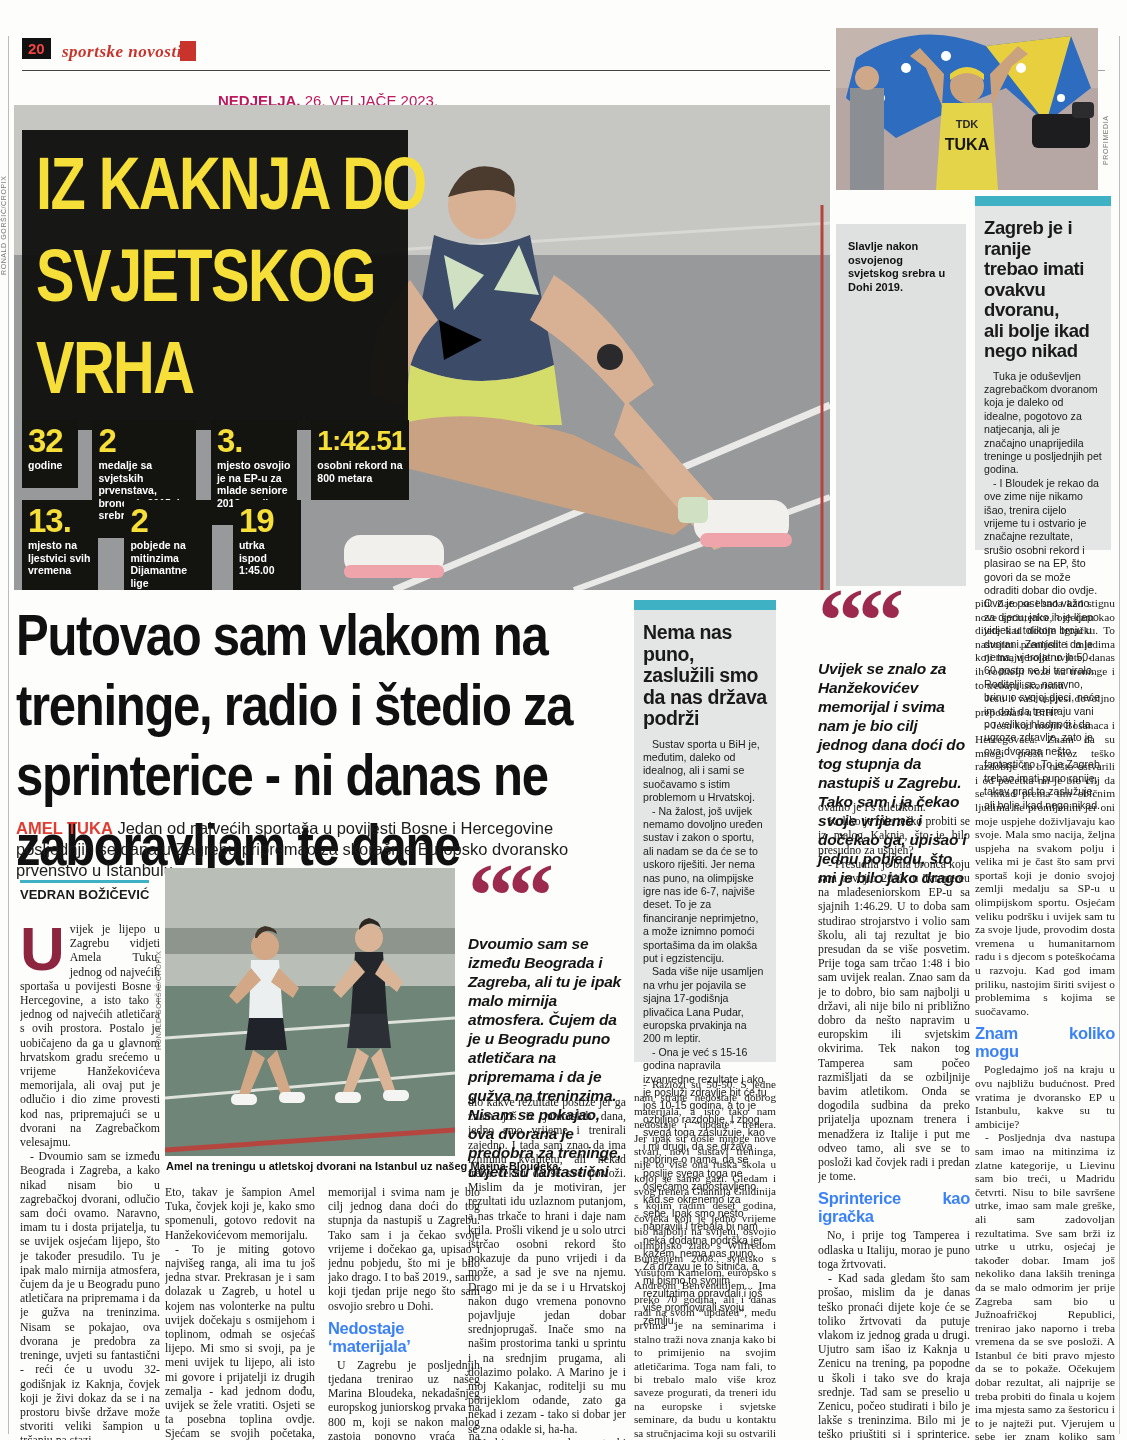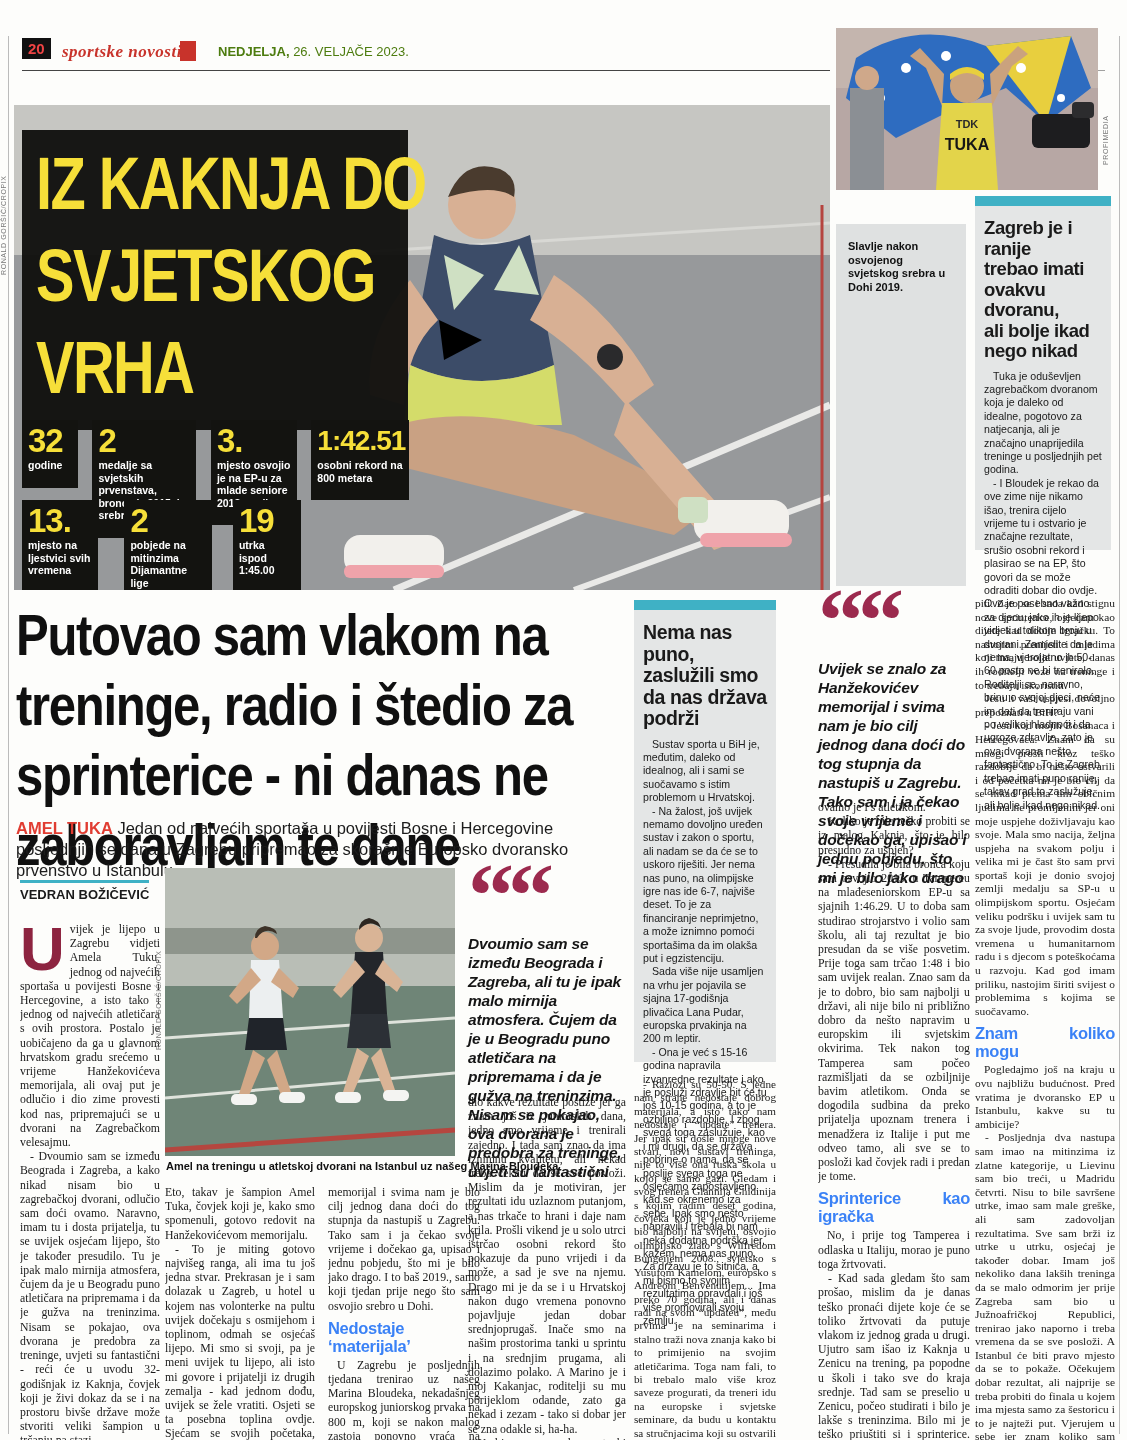--- a/index.html
+++ b/index.html
@@ -3,21 +3,21 @@
 <meta charset="utf-8">
 <style>
   html,body{margin:0;padding:0;background:#9a9a9a;}
   .page{position:relative;width:1127px;height:1440px;background:#fdfdfb;overflow:hidden;
         font-family:"Liberation Sans",sans-serif;color:#1a1a1a;}
   .abs{position:absolute;}
   
   .pagenum{background:#111;color:#ef4444;font-weight:bold;font-size:15px;padding:2px 6px;}
   .brand{color:#c8332b;font-family:"Liberation Serif",serif;font-weight:bold;font-style:italic;font-size:17px;letter-spacing:.5px;}
   .accent-sq{background:#c8332b;width:16px;height:20px;}
-  .dateline{font-size:13px;color:#4d7c0f;}
+  .dateline{font-size:15px;color:#be185d;margin-top:48px;}
   .dateline b{font-weight:bold;}
   .rule{background:#444;height:1px;}
   .vrule{background:#bbb;width:1px;}
   
   .hero{background:linear-gradient(#c6c6c2 0 130px,#9a9d9e 130px 100%);overflow:hidden;}
   .hero-box{background:rgba(16,16,14,.96);}
   .hero-title{color:#f6df39;font-weight:bold;font-size:74px;line-height:92px;letter-spacing:-2px;
               transform:scaleX(.78);transform-origin:0 50%;white-space:nowrap;}
   .vcredit{writing-mode:vertical-rl;transform:rotate(180deg);font-size:7px;color:#777;letter-spacing:.6px;}
   .stat{background:#131310;color:#fff;display:inline-block;vertical-align:top;padding:4px 6px 16px 6px;}

